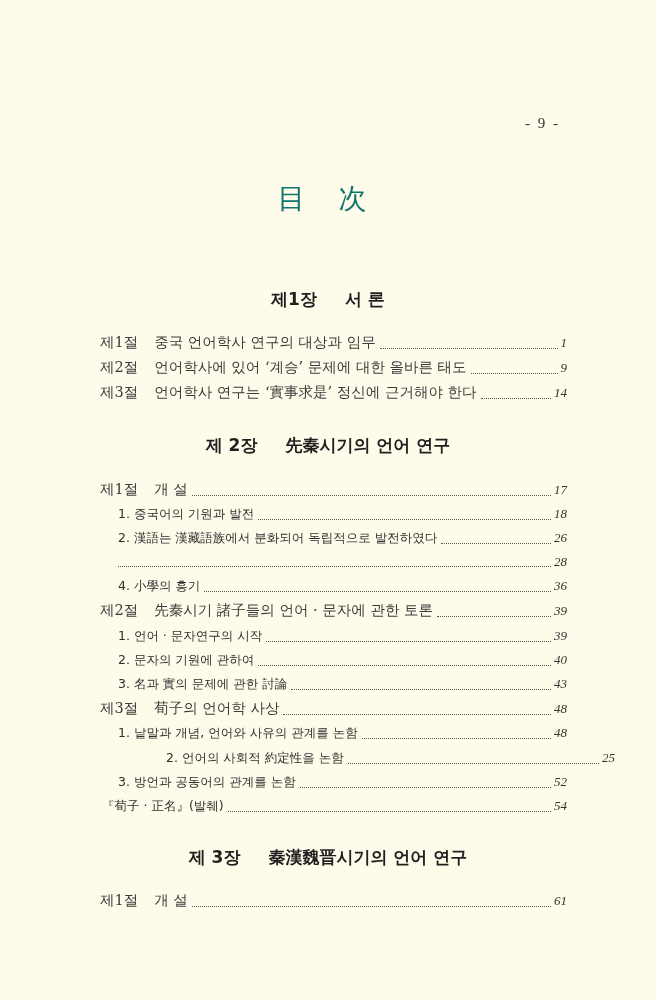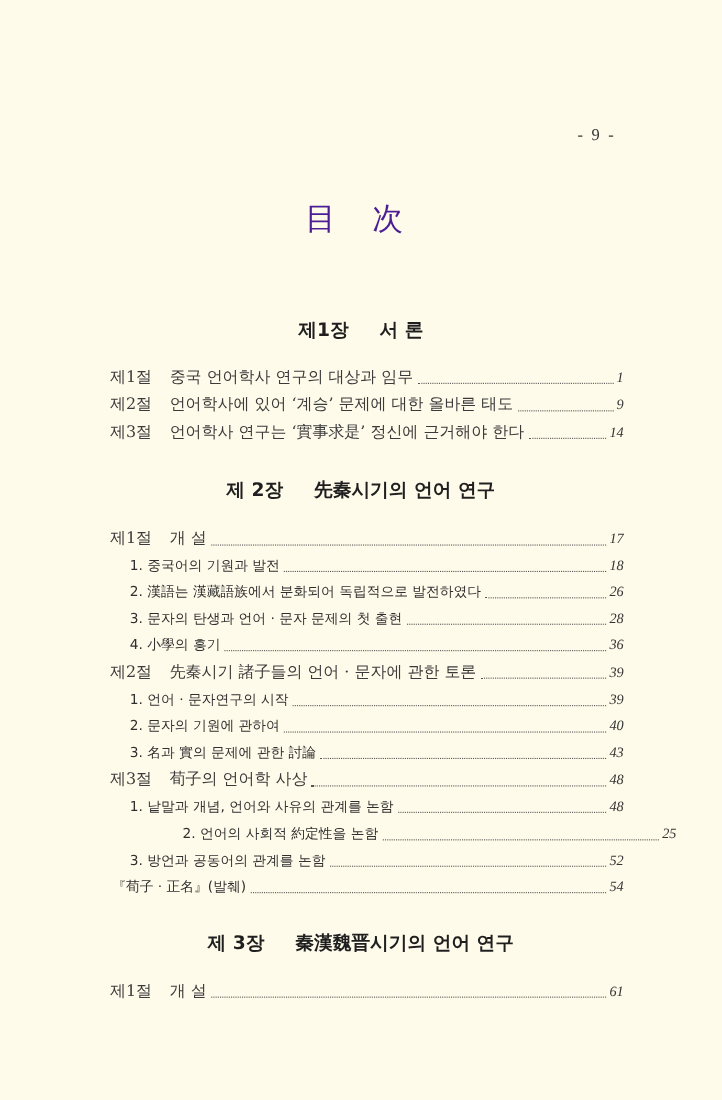--- a/index.html
+++ b/index.html
@@ -26,21 +26,21 @@
     }
     .toc-title {
       position: absolute;
       top: 180px;
       left: 0;
       width: 656px;
       text-align: center;
       font-family: "DejaVu Sans", sans-serif;
       font-size: 28px;
       letter-spacing: 12px;
-      color: #4c1d95;
+      color: #0f766e;
     }
     .chapter {
       position: absolute;
       left: 0;
       width: 656px;
       text-align: center;
       font-family: "DejaVu Sans", sans-serif;
       font-weight: bold;
       font-size: 17px;
       color: #1f1f1f;
@@ -153,21 +153,20 @@
 </div>
 <div class="row sub" style="top:530px;padding-left:21px;">
   <div class="inner">
     <span class="label">2. 漢語는 漢藏語族에서 분화되어 독립적으로 발전하였다</span>
     <span class="dots"></span>
     <span class="pg">26</span>
   </div>
 </div>
 <div class="row sub" style="top:554px;">
   <div class="inner">
-    <span class="label">3. 문자의 탄생과 언어 · 문자 문제의 첫 출현</span>
     <span class="dots"></span>
     <span class="pg">28</span>
   </div>
 </div>
 <div class="row sub" style="top:578px;">
   <div class="inner">
     <span class="label">4. 小學의 흥기</span>
     <span class="dots"></span>
     <span class="pg">36</span>
   </div>

